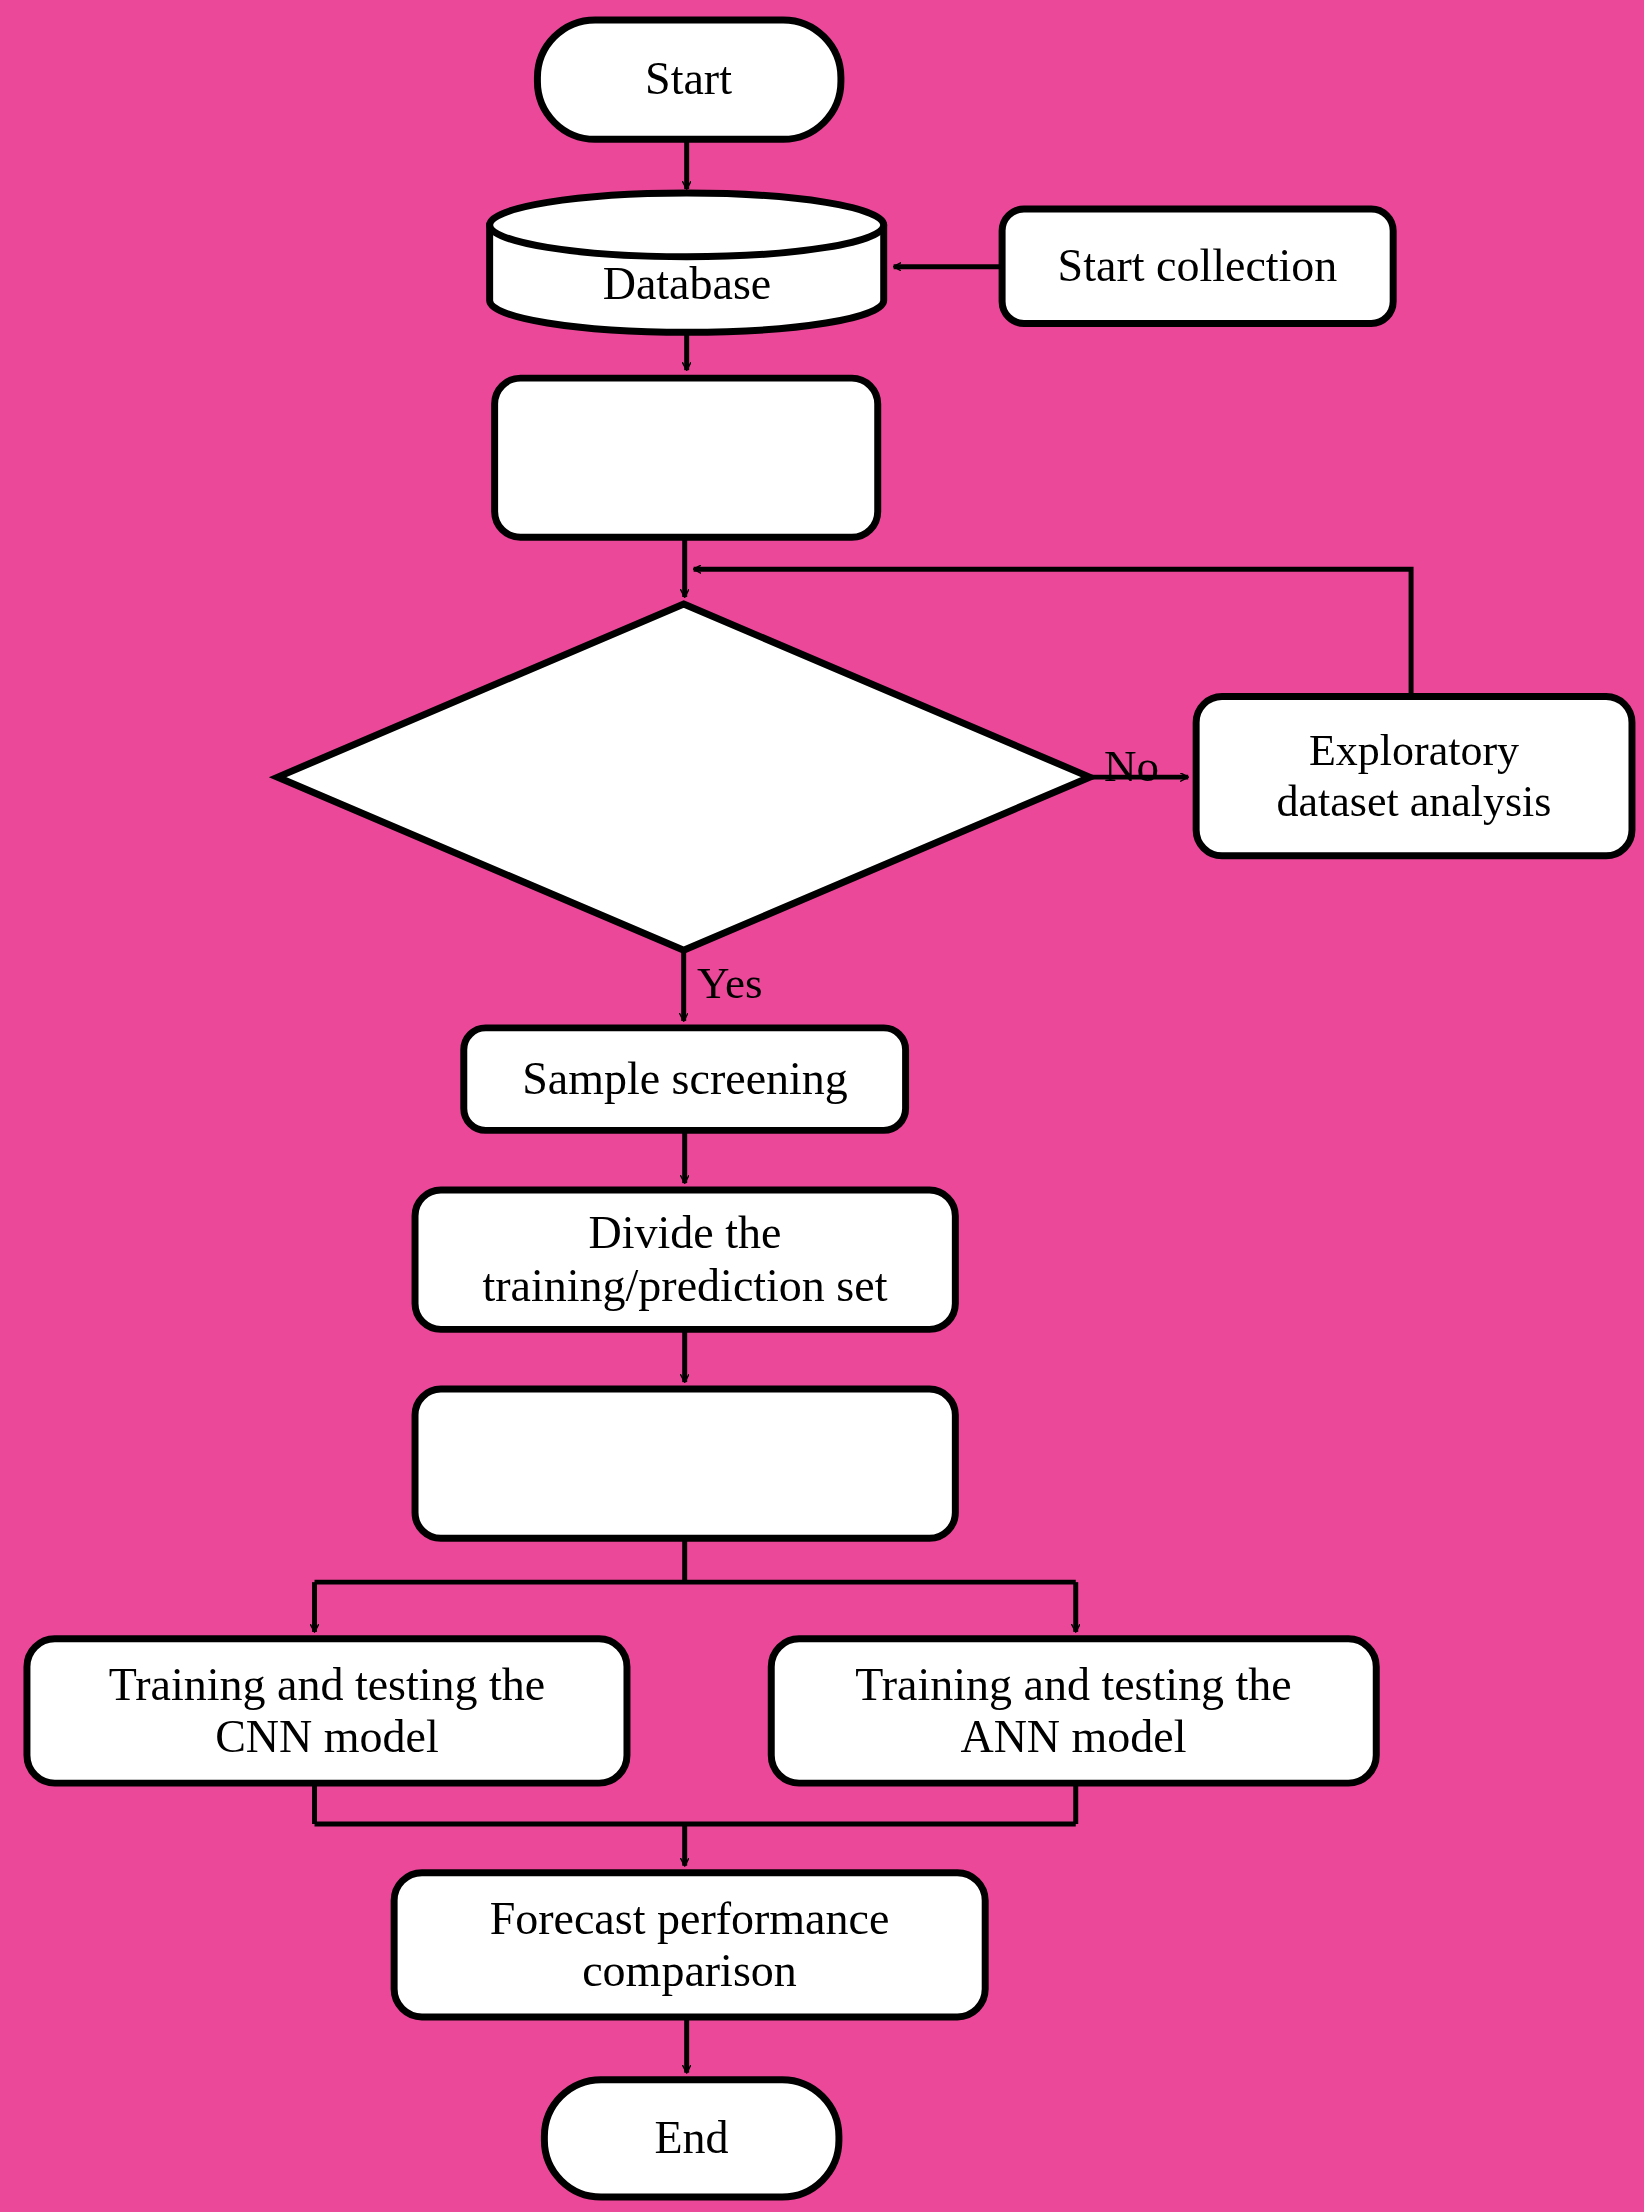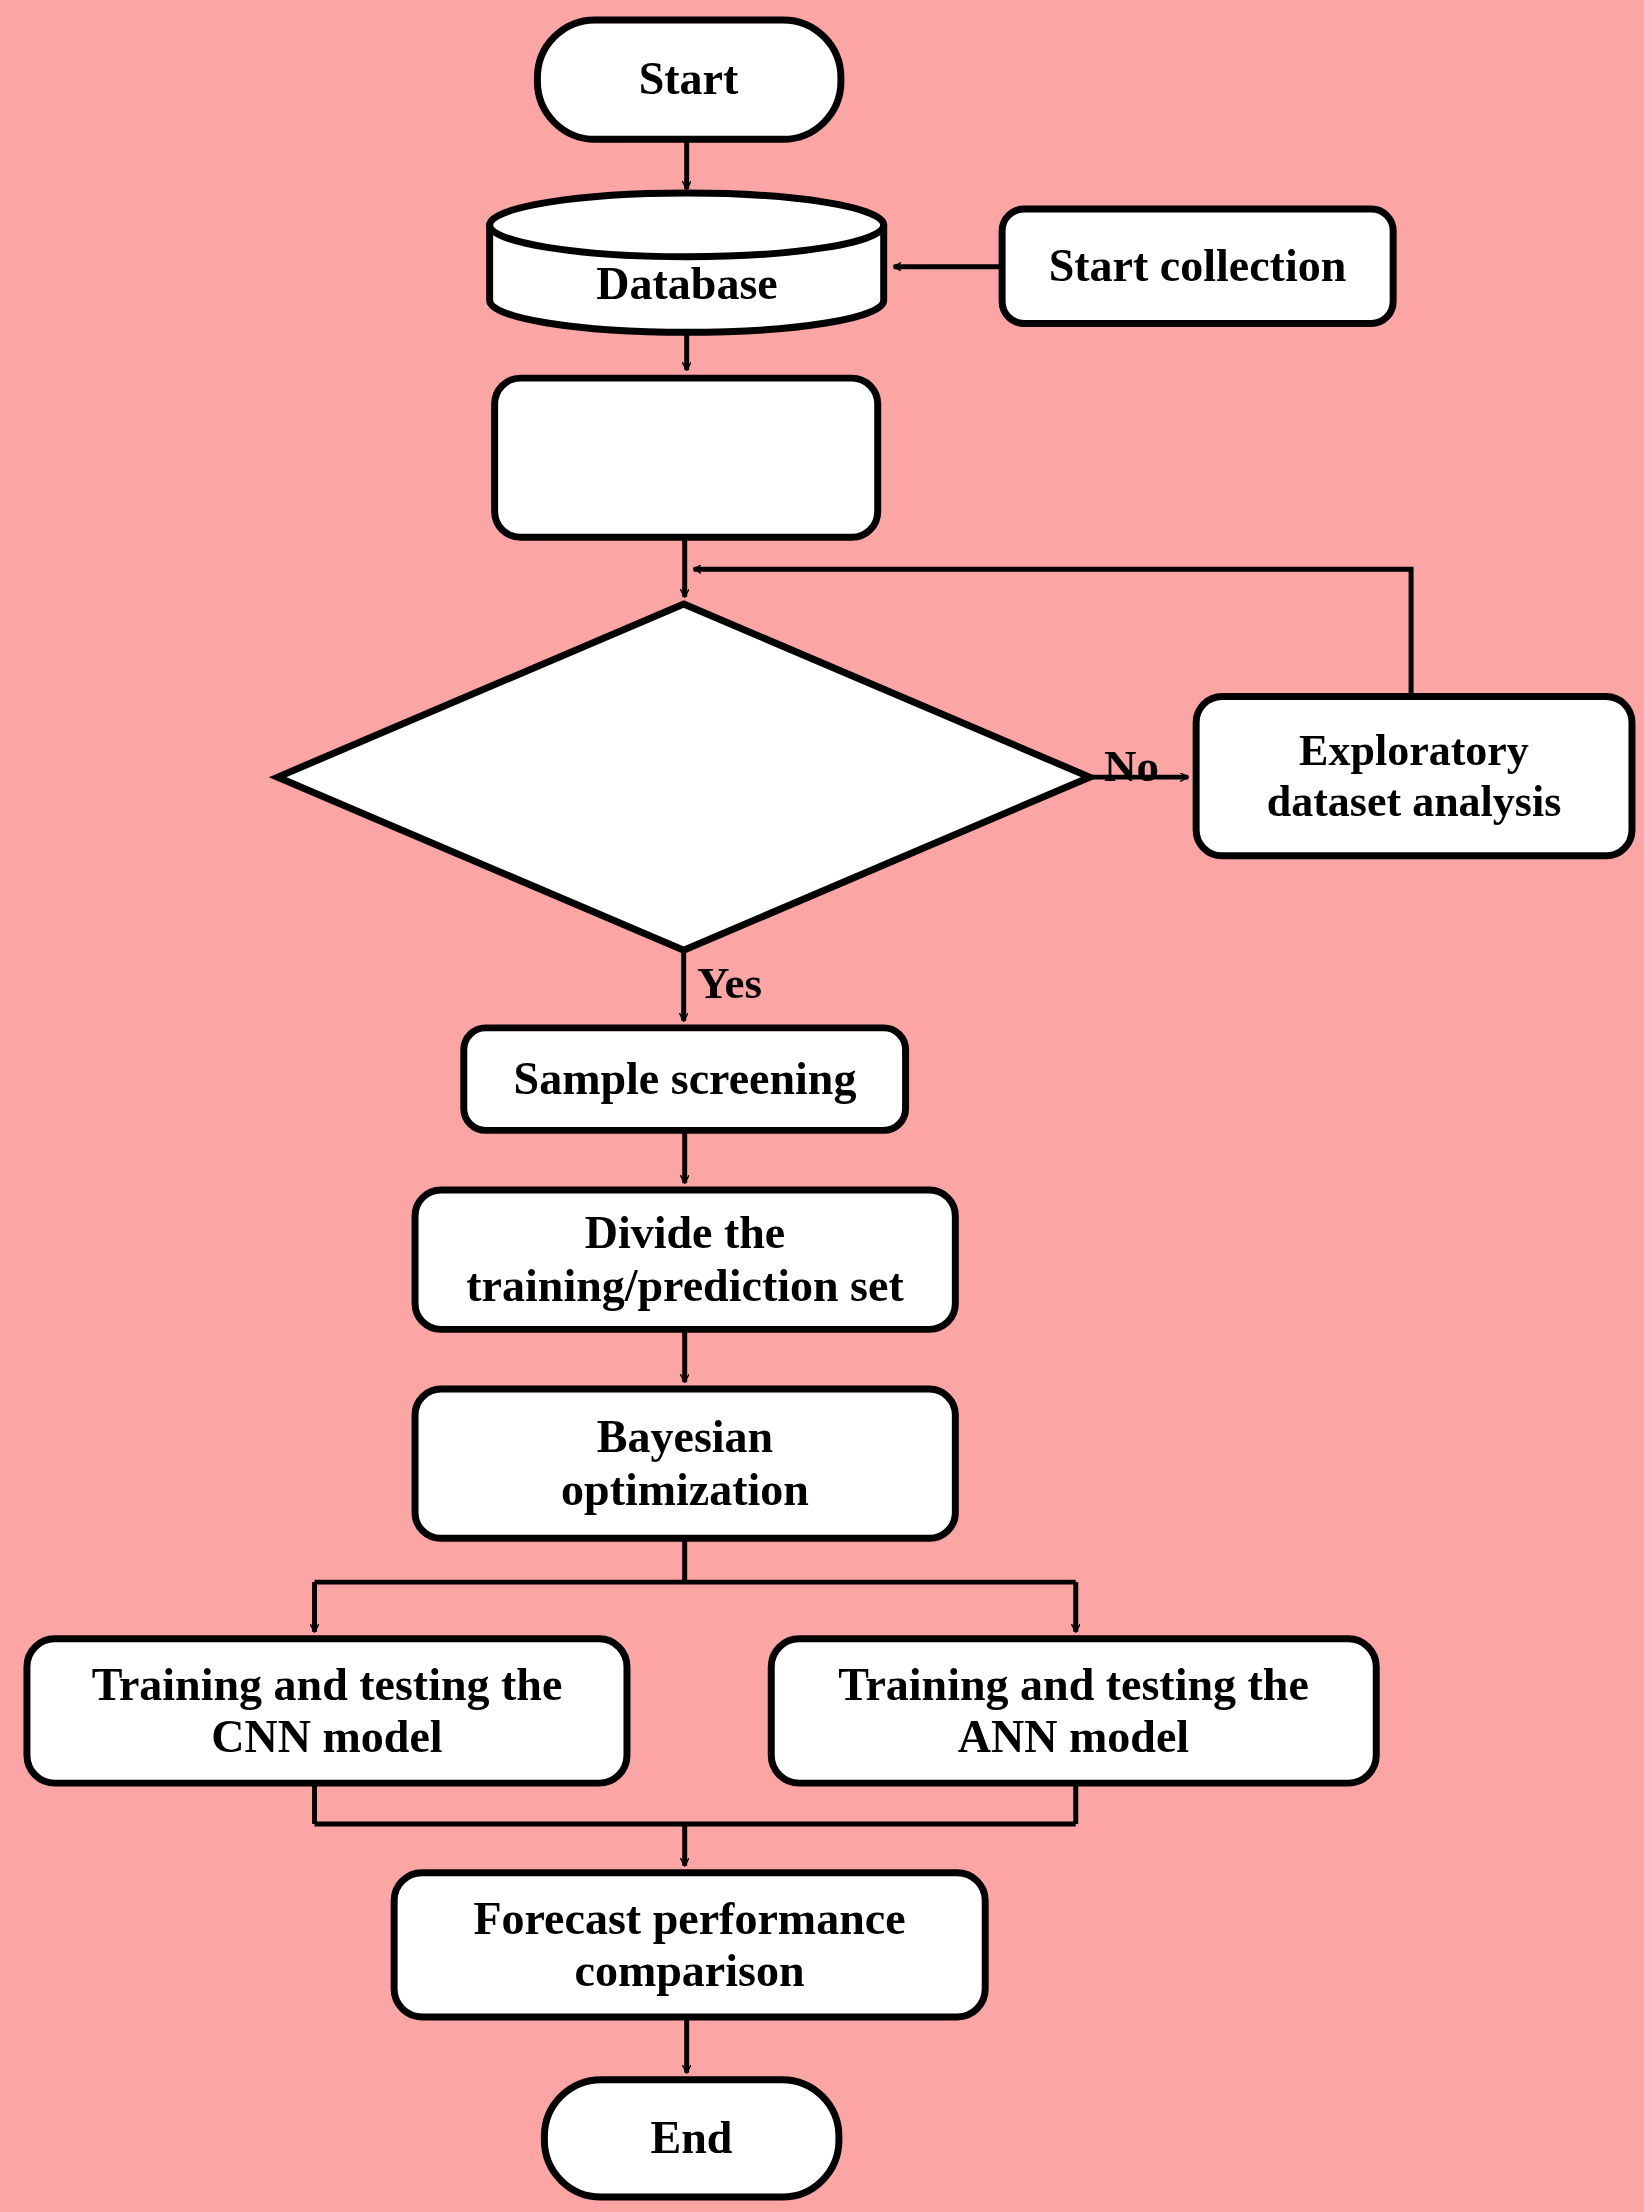--- a/index.html
+++ b/index.html
@@ -4,25 +4,24 @@
 <style>
   html, body {
     margin: 0;
     padding: 0;
     background: #ffffff;
   }
   #canvas {
     position: relative;
     width: 1645px;
     height: 2213px;
-    background: #fca5a5;
+    background: #ec4899;
     overflow: hidden;
     font-family: "Liberation Serif", "DejaVu Serif", serif;
     color: #000000;
-    font-weight: bold;
   }
   
   #wires {
     position: absolute;
     left: 0; top: 0;
     width: 1645px;
     height: 2213px;
   }
   .node-label {
     position: absolute;
@@ -125,22 +124,20 @@
 
 
   <div class="node-label" style="left:1196px; top:697px; width:436px; height:159px; font-size:44px;">Exploratory
 dataset analysis</div>
 
   <div class="node-label" style="left:464px; top:1028px; width:442px; height:102px; font-size:46px;">Sample screening</div>
 
   <div class="node-label" style="left:415px; top:1190px; width:540px; height:139px; font-size:46px;">Divide the
 training/prediction set</div>
 
-  <div class="node-label" style="left:415px; top:1389px; width:540px; height:149px; font-size:46px;">Bayesian
-optimization</div>
 
   <div class="node-label" style="left:27px; top:1639px; width:600px; height:144px; font-size:46px;">Training and testing the
 CNN model</div>
 
   <div class="node-label" style="left:771px; top:1639px; width:605px; height:144px; font-size:46px;">Training and testing the
 ANN model</div>
 
   <div class="node-label" style="left:394px; top:1873px; width:591px; height:144px; font-size:46px;">Forecast performance
 comparison</div>
 

